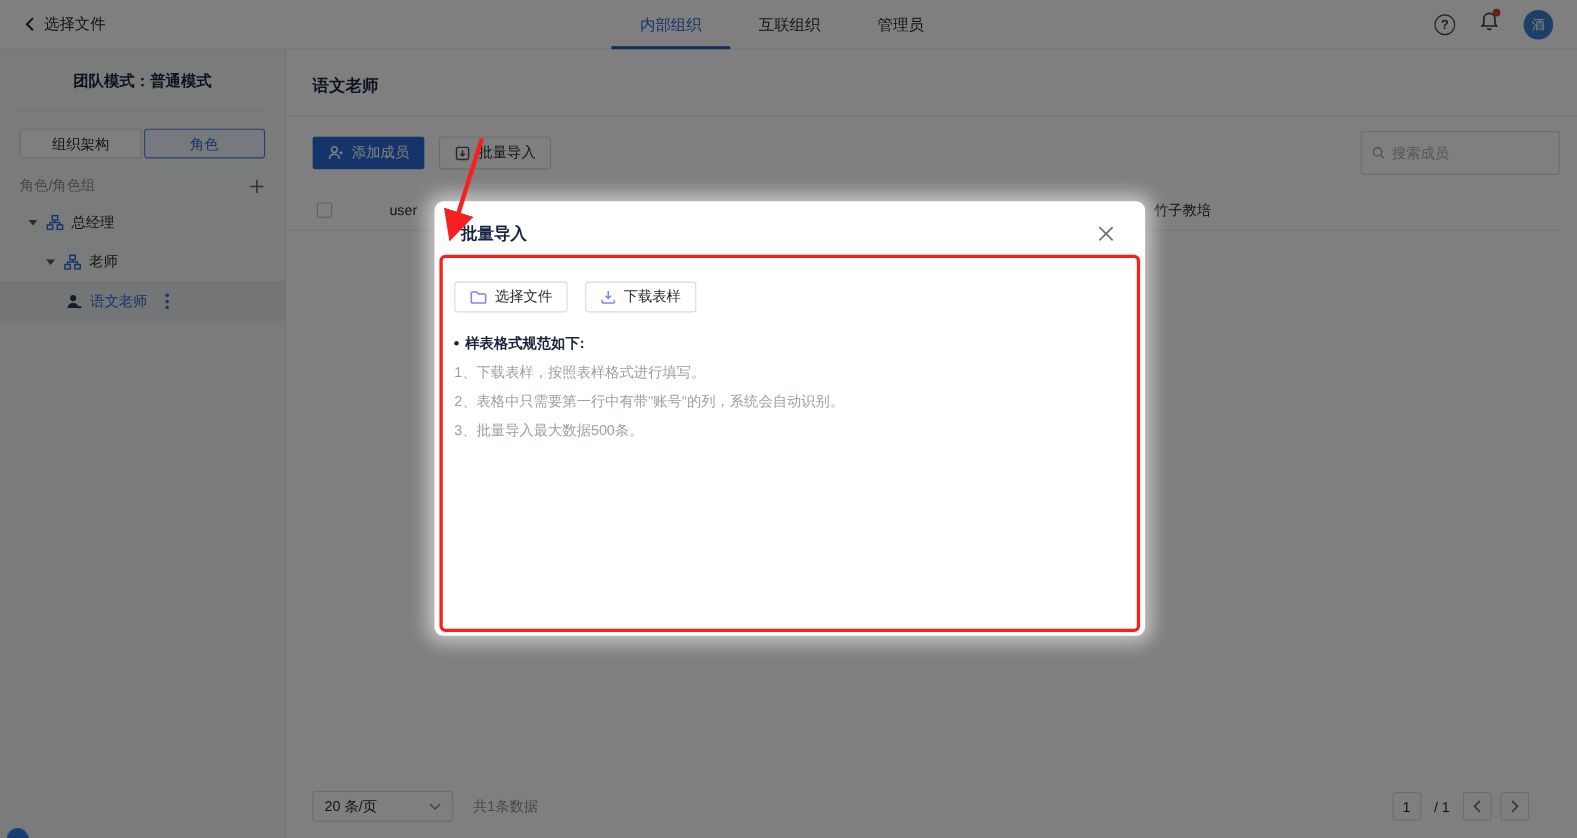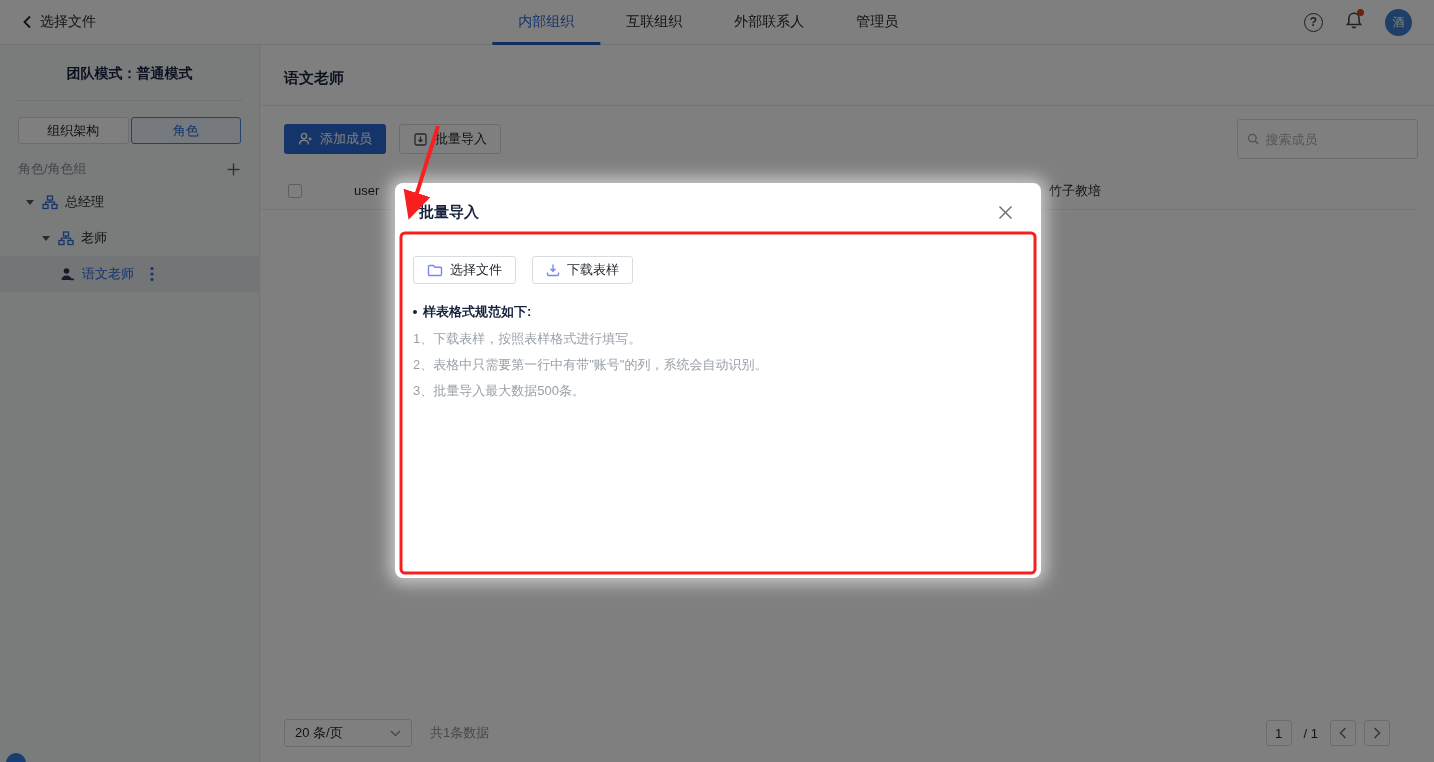--- a/index.html
+++ b/index.html
@@ -4,21 +4,21 @@
 <style>
   * { margin:0; padding:0; box-sizing:border-box; }
   html,body { width:1434px; height:762px; overflow:hidden;
     font-family:"Liberation Sans","DejaVu Sans",sans-serif; background:#fff; color:#1f2329; }
 
   
   .topbar { position:relative; height:45px; background:#fff; border-bottom:1px solid #e7e8ea;
     display:flex; align-items:center; padding:0 22px; }
   .back { display:flex; align-items:center; gap:8px; font-size:14px; color:#1f2329; cursor:pointer; }
   .tabs { position:absolute; left:50%; top:0; transform:translateX(-52%);
-    display:flex; height:45px;font-family:Liberation Mono, monospace; }
+    display:flex; height:45px; }
   .tab { padding:0 26px; line-height:44px; font-size:14px; color:#1f2329; cursor:pointer; }
   .tab.active { color:#2a6ad4; border-bottom:3px solid #2458b8; }
   .topbar-right { margin-left:auto; display:flex; align-items:center; gap:22px; }
   .help-circle { width:19px; height:19px; border:1.6px solid #3b4049; border-radius:50%;
     display:flex; align-items:center; justify-content:center; font-size:12px; font-weight:bold; color:#3b4049; cursor:pointer;}
   .bell-wrap { position:relative; cursor:pointer; }
   .bell-dot { position:absolute; right:-1px; top:-2px; width:7px; height:7px; border-radius:50%; background:#d04424; }
   .avatar { width:27px; height:27px; border-radius:50%; background:#3a7fd0; color:#fff;
     font-size:12px; display:flex; align-items:center; justify-content:center; cursor:pointer; }
 
@@ -99,21 +99,20 @@
 <header class="topbar">
   <div class="back">
     <svg width="10" height="14" viewBox="0 0 10 14">
       <polyline points="8,1.5 2.5,7 8,12.5" fill="none" stroke="#1f2329" stroke-width="1.8"></polyline>
     </svg>
     <span>选择文件</span>
   </div>
   <nav class="tabs">
     <div class="tab active">内部组织</div>
     <div class="tab">互联组织</div>
-    <div class="tab">外部联系人</div>
     <div class="tab">管理员</div>
   </nav>
   <div class="topbar-right">
     <div class="help-circle">
       <span>?</span>
     </div>
     <div class="bell-wrap">
       <svg width="18" height="19" viewBox="0 0 18 19">
         <path d="M9 2.2c-3 0-5.1 2.2-5.1 5.2v4.1L2.4 13.6h13.2l-1.5-2.1V7.4c0-3-2.1-5.2-5.1-5.2z" fill="none" stroke="#3b4049" stroke-width="1.5"></path>
         <path d="M7.3 15.6a1.8 1.8 0 0 0 3.4 0" fill="none" stroke="#3b4049" stroke-width="1.5"></path>

